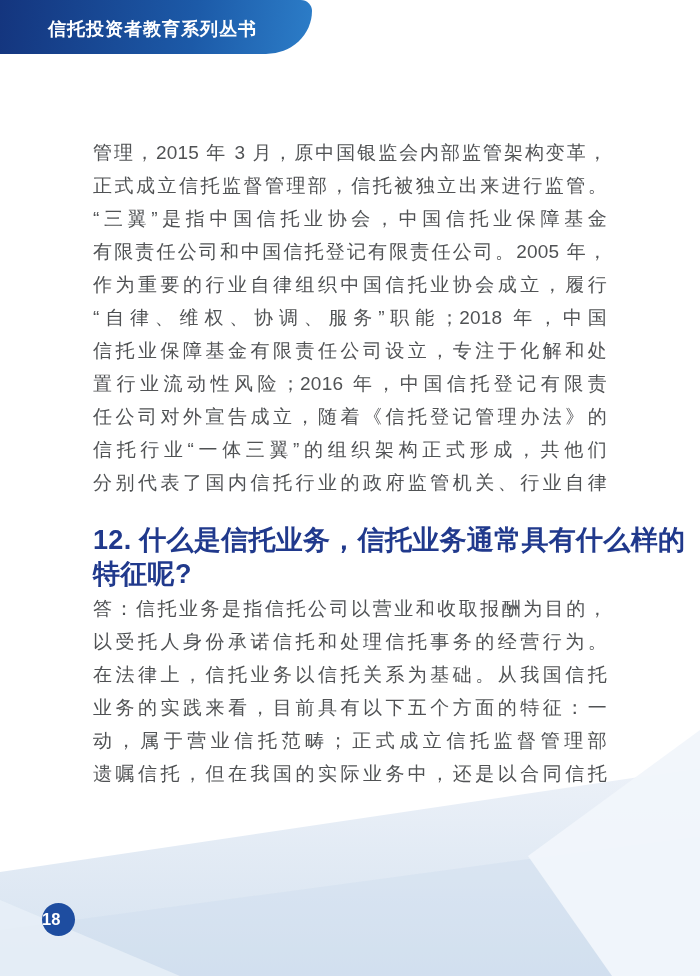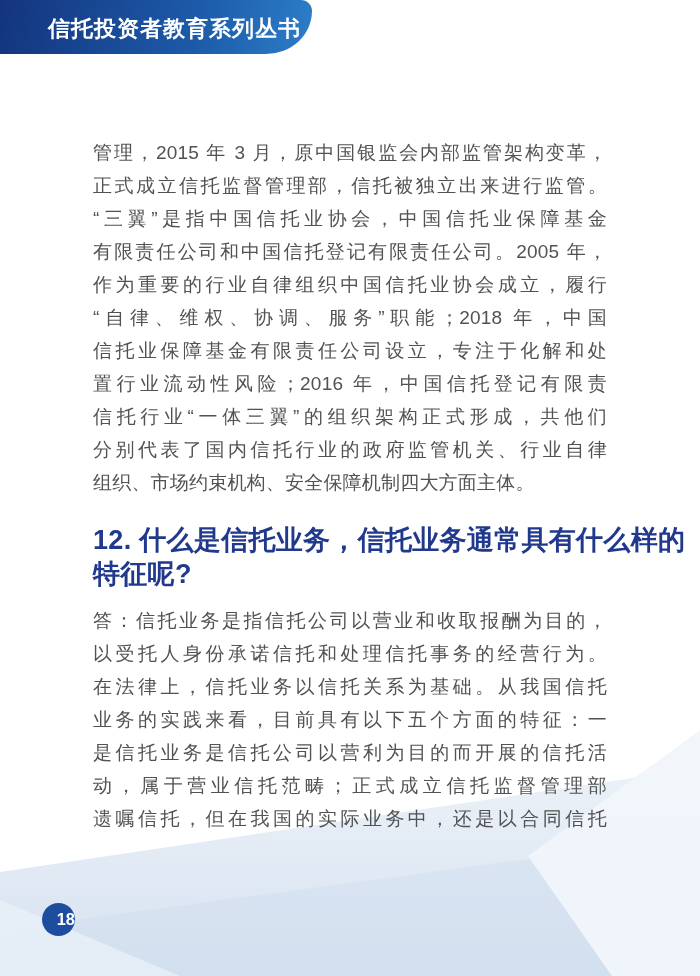--- a/index.html
+++ b/index.html
@@ -17,21 +17,21 @@
     width:312px; height:54px;
     background:linear-gradient(97deg,
       var(--header-gradient-start,#14357e) 0%,
       #1c5aa8 62%,
       var(--header-gradient-end,#2c7dc8) 100%);
     border-radius:0 14px 58px 0 / 0 14px 54px 0;
     display:flex; align-items:center;
   }
   .series-title {
     margin-left:48px; padding-top:4px;
-    color:#ffffff; font-size:22px; font-weight:bold;
+    color:#ffffff; font-size:18px; font-weight:bold;
     letter-spacing:1px; white-space:nowrap;
   }
   
   .footer-deco {
     position:absolute; left:0; top:0;
     width:700px; height:976px;
     pointer-events:none;
   }
   
   .content {
@@ -46,27 +46,27 @@
   }
   .line.no-stretch { text-align-last:left; }
   .question { margin-top:24px; }
   .q-line {
     font-size:27px; line-height:34px; height:34px;
     font-weight:bold;
     color:var(--heading-blue,#20398c);
     letter-spacing:0.3px;
     text-align:left; white-space:nowrap;
   }
-  .answer { margin-top:13px; }
+  .answer { margin-top:1px; }
   
   .page-number-badge {
     position:absolute; left:42px; top:903px;
     width:33px; height:33px; border-radius:50%;
     background:var(--page-circle,#1e4da0);
-    display:flex; align-items:center; justify-content:flex-end;
+    display:flex; align-items:center; justify-content:flex-start;
     color:#ffffff; font-size:16.5px; font-weight:bold;
     z-index:3;
   }
 </style>
 </head>
 <body>
 
 <div class="page">
 
   <svg class="footer-deco" viewBox="0 0 700 976" xmlns="http://www.w3.org/2000/svg" aria-hidden="true">
@@ -90,36 +90,35 @@
 
     <div class="para">
       <div class="line">管理，2015 年 3 月，原中国银监会内部监管架构变革，</div>
       <div class="line">正式成立信托监督管理部，信托被独立出来进行监管。</div>
       <div class="line">“三翼”是指中国信托业协会，中国信托业保障基金</div>
       <div class="line">有限责任公司和中国信托登记有限责任公司。2005 年，</div>
       <div class="line">作为重要的行业自律组织中国信托业协会成立，履行</div>
       <div class="line">“自律、维权、协调、服务”职能；2018 年，中国</div>
       <div class="line">信托业保障基金有限责任公司设立，专注于化解和处</div>
       <div class="line">置行业流动性风险；2016 年，中国信托登记有限责</div>
+      <div class="line">任公司对外宣告成立，随着《信托登记管理办法》的</div>
       <div class="line">信托行业“一体三翼”的组织架构正式形成，共他们</div>
       <div class="line">分别代表了国内信托行业的政府监管机关、行业自律</div>
-      <div class="line no-stretch">组织、市场约束机构、安全保障机制四大方面主体。</div>
     </div>
 
     <div class="question">
       <div class="q-line">12. 什么是信托业务，信托业务通常具有什么样的</div>
       <div class="q-line">特征呢?</div>
     </div>
 
     <div class="answer">
       <div class="line">答：信托业务是指信托公司以营业和收取报酬为目的，</div>
       <div class="line">以受托人身份承诺信托和处理信托事务的经营行为。</div>
       <div class="line">在法律上，信托业务以信托关系为基础。从我国信托</div>
       <div class="line">业务的实践来看，目前具有以下五个方面的特征：一</div>
-      <div class="line">是信托业务是信托公司以营利为目的而开展的信托活</div>
       <div class="line">动，属于营业信托范畴；正式成立信托监督管理部</div>
       <div class="line">遗嘱信托，但在我国的实际业务中，还是以合同信托</div>
     </div>
 
   </div>
 
   <div class="page-number-badge">
     <span>18</span>
   </div>
 

